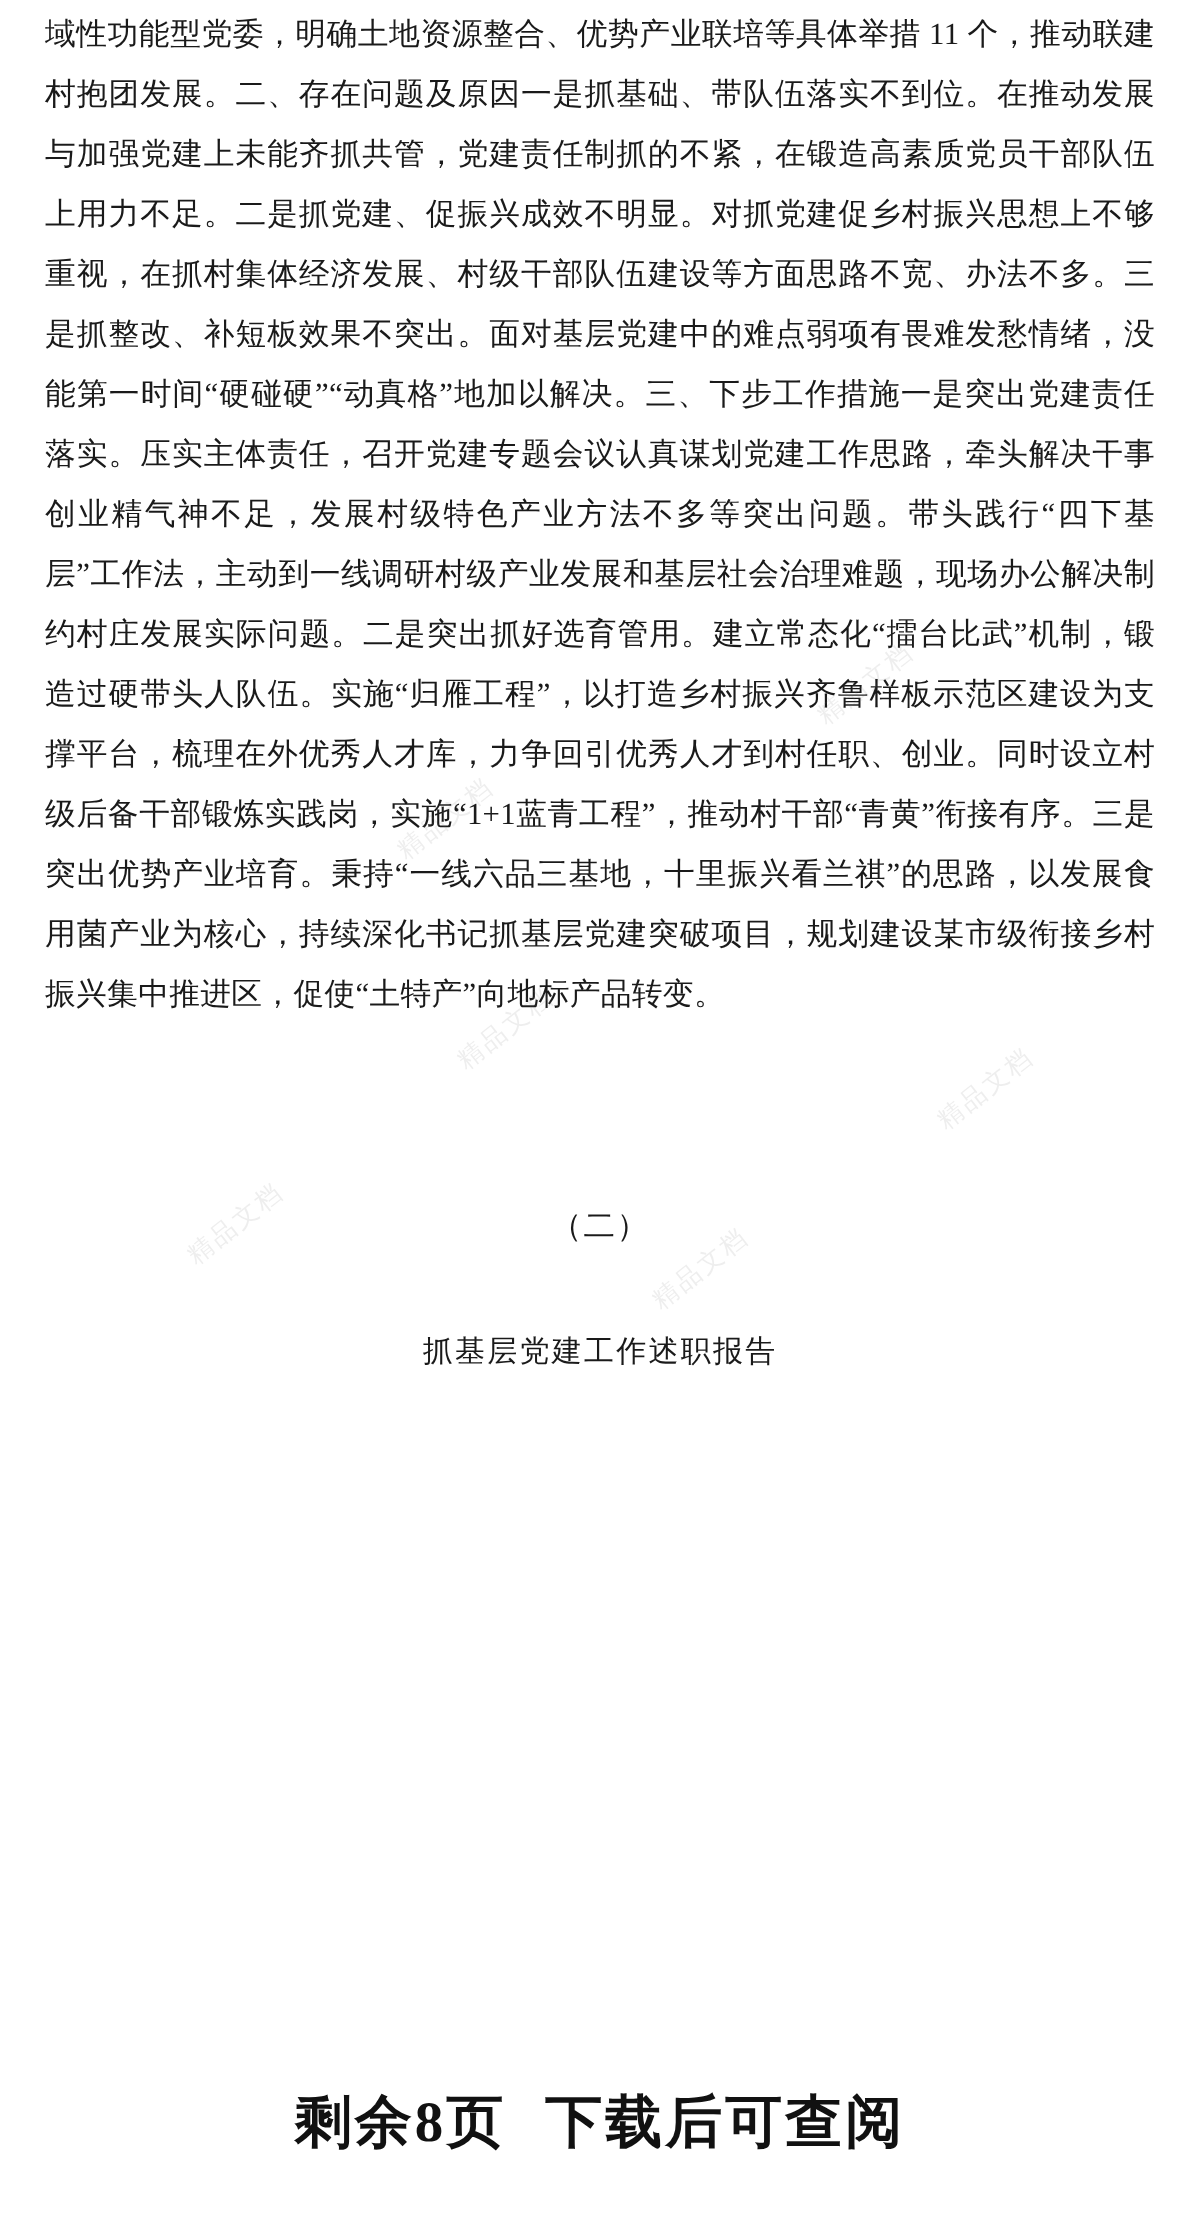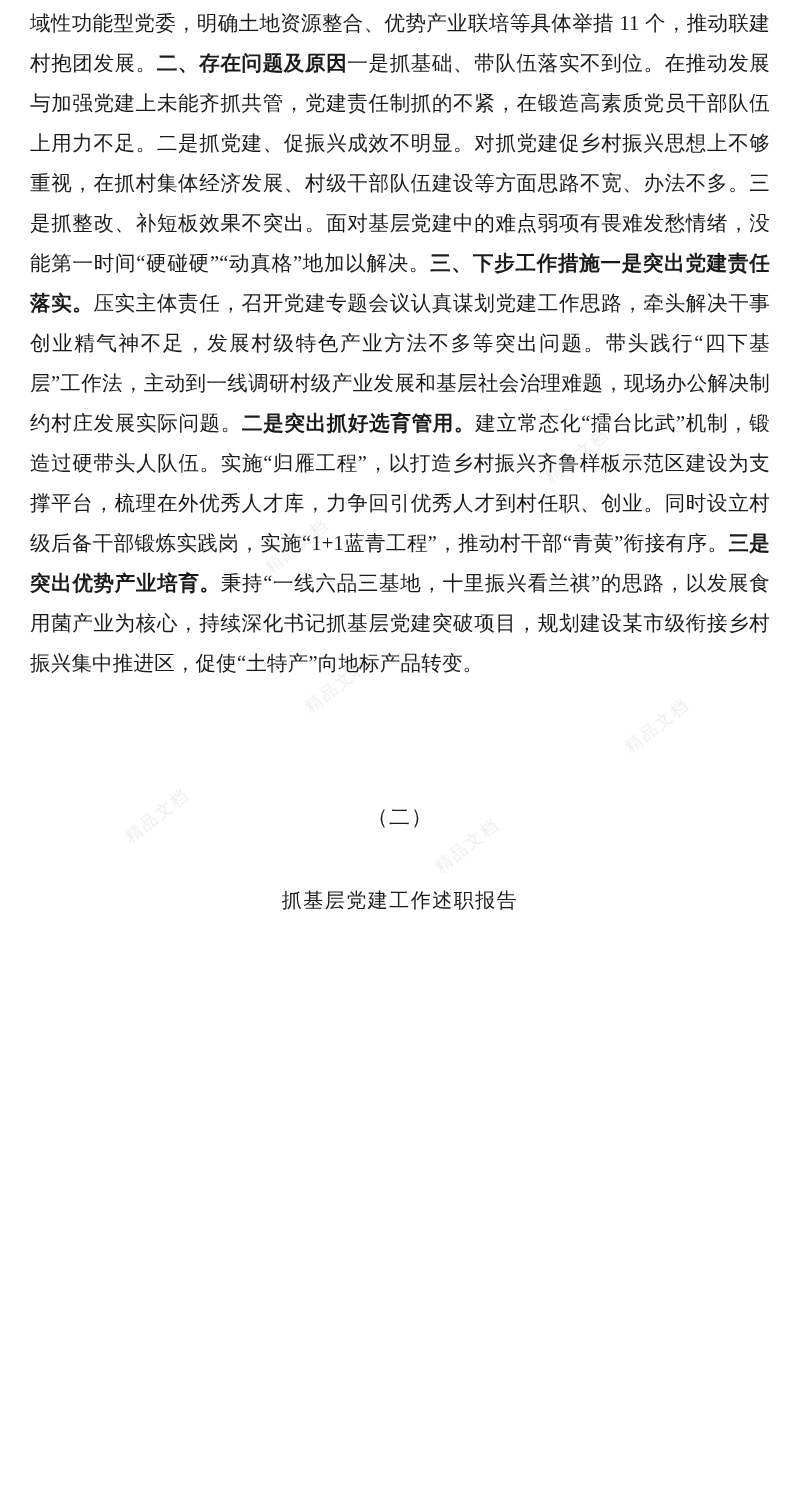--- a/index.html
+++ b/index.html
@@ -32,21 +32,21 @@
     font-size: 20.5px;
     line-height: 1.95;
     text-align: justify;
     text-justify: inter-ideograph;
     letter-spacing: 0.2px;
     margin: 0;
     word-break: break-all;
   }
 
   .para .b {
-    font-weight: bold;
+    font-weight: normal;
   }
 
   .section-label {
     margin-top: 120px;
     text-align: center;
     font-size: 21px;
     letter-spacing: 1px;
   }
 
   .section-title {
@@ -99,20 +99,23 @@
 <div class="page">
 
   <div class="doc-body">
     <p class="para"><span>域性功能型党委，明确土地资源整合、优势产业联培等具体举措 11 个，推动联建村抱团发展。</span><span class="b">二、存在问题及原因</span><span>一是抓基础、带队伍落实不到位。在推动发展与加强党建上未能齐抓共管，党建责任制抓的不紧，在锻造高素质党员干部队伍上用力不足。二是抓党建、促振兴成效不明显。对抓党建促乡村振兴思想上不够重视，在抓村集体经济发展、村级干部队伍建设等方面思路不宽、办法不多。三是抓整改、补短板效果不突出。面对基层党建中的难点弱项有畏难发愁情绪，没能第一时间“硬碰硬”“动真格”地加以解决。</span><span class="b">三、下步工作措施一是突出党建责任落实。</span><span>压实主体责任，召开党建专题会议认真谋划党建工作思路，牵头解决干事创业精气神不足，发展村级特色产业方法不多等突出问题。带头践行“四下基层”工作法，主动到一线调研村级产业发展和基层社会治理难题，现场办公解决制约村庄发展实际问题。</span><span class="b">二是突出抓好选育管用。</span><span>建立常态化“擂台比武”机制，锻造过硬带头人队伍。实施“归雁工程”，以打造乡村振兴齐鲁样板示范区建设为支撑平台，梳理在外优秀人才库，力争回引优秀人才到村任职、创业。同时设立村级后备干部锻炼实践岗，实施“1+1蓝青工程”，推动村干部“青黄”衔接有序。</span><span class="b">三是突出优势产业培育。</span><span>秉持“一线六品三基地，十里振兴看兰祺”的思路，以发展食用菌产业为核心，持续深化书记抓基层党建突破项目，规划建设某市级衔接乡村振兴集中推进区，促使“土特产”向地标产品转变。</span></p>
   </div>
 
   <div class="section-label">（二）</div>
 
   <div class="section-title">抓基层党建工作述职报告</div>
 
+  <div class="footer-note">
+    <span>剩余8页</span><span class="gap"></span><span>下载后可查阅</span>
+  </div>
 
   <div class="watermark-layer">
       <div class="wm" style="left: 540px; top: 470px;">精品文档</div>
       <div class="wm" style="left: 300px; top: 700px;">精品文档</div>
       <div class="wm" style="left: 620px; top: 740px;">精品文档</div>
       <div class="wm" style="left: 120px; top: 830px;">精品文档</div>
       <div class="wm" style="left: 430px; top: 860px;">精品文档</div>
       <div class="wm" style="left: 260px; top: 560px;">精品文档</div>
     </div>
 </div>

